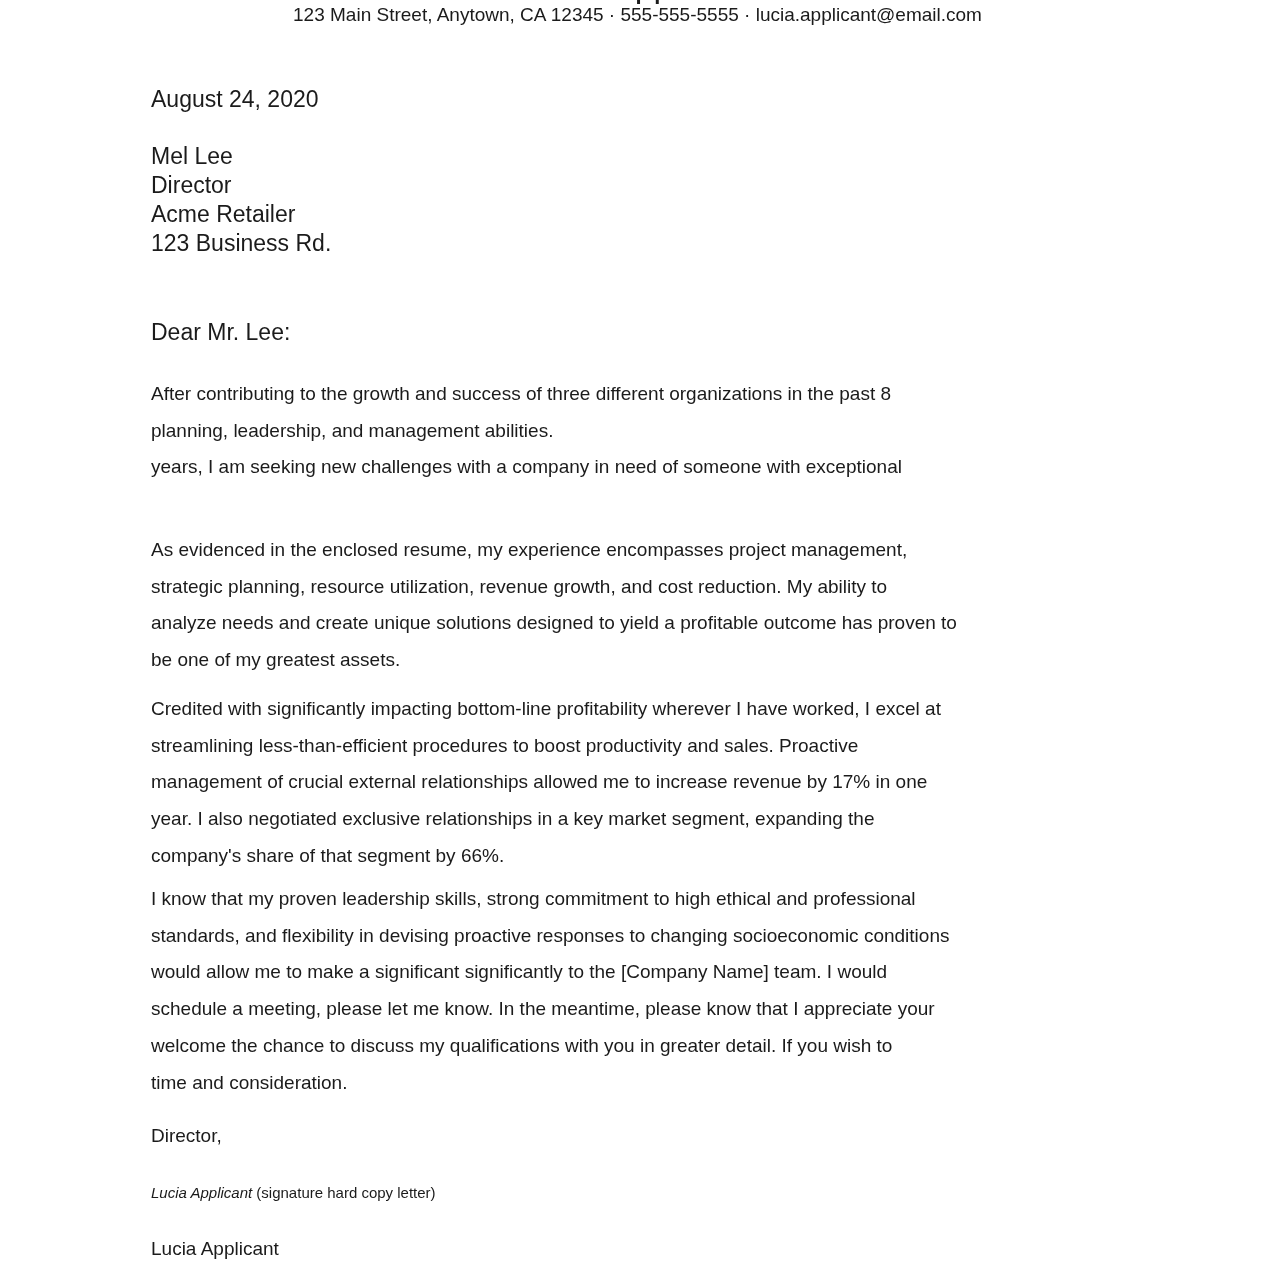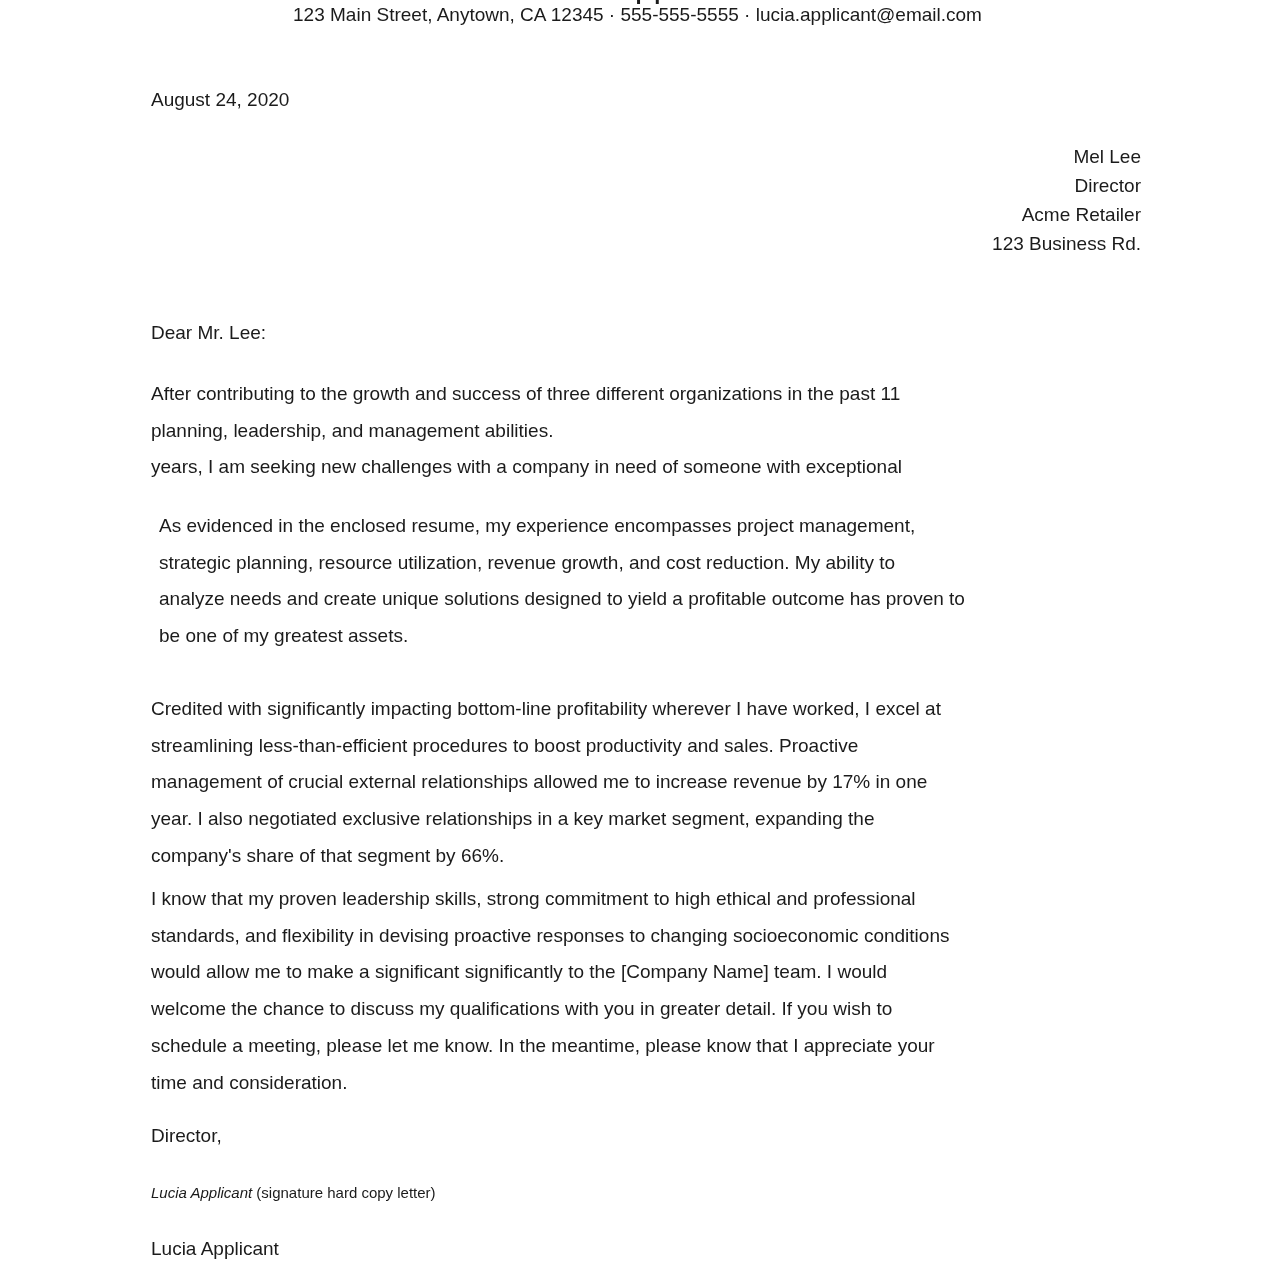--- a/index.html
+++ b/index.html
@@ -44,36 +44,36 @@
     font-size: 19px;
     line-height: 22px;
     white-space: nowrap;
   }
   .block {
     position: absolute;
     left: 151px;
     width: 990px;
   }
   .single {
-    font-size: 19px;
+    font-size: 23px;
     line-height: 29px;
   }
   .single .line,
   .para .line {
     white-space: nowrap;
   }
   .para {
     font-size: 19px;
     line-height: 36.7px;
   }
   .date      { top: 85px; }
-  .recipient { top: 142px; text-align: right; }
+  .recipient { top: 142px; }
   .salutation{ top: 318px; }
   .para-1    { top: 376px; }
-  .para-2    { top: 508px; margin-left: 8px; }
+  .para-2    { top: 532px; }
   .para-3    { top: 691px; }
   .para-4    { top: 881px; }
   .closing   { top: 1118px; font-size: 19px; line-height: 36.7px; }
   .signature { top: 1175px; font-size: 15px; line-height: 36.7px; white-space: nowrap; }
   .signature .sig-name { font-style: italic; }
   .typed-name{ top: 1231px; font-size: 19px; line-height: 36.7px; white-space: nowrap; }
 </style>
 </head>
 <body>
 
@@ -94,21 +94,21 @@
     <div class="line">Director</div>
     <div class="line">Acme Retailer</div>
     <div class="line">123 Business Rd.</div>
   </div>
 
   <div class="block single salutation">
     <div class="line">Dear Mr. Lee:</div>
   </div>
 
   <div class="block para para-1">
-    <div class="line">After contributing to the growth and success of three different organizations in the past 11</div>
+    <div class="line">After contributing to the growth and success of three different organizations in the past 8</div>
     <div class="line">planning, leadership, and management abilities.</div>
     <div class="line">years, I am seeking new challenges with a company in need of someone with exceptional</div>
   </div>
 
   <div class="block para para-2">
     <div class="line">As evidenced in the enclosed resume, my experience encompasses project management,</div>
     <div class="line">strategic planning, resource utilization, revenue growth, and cost reduction. My ability to</div>
     <div class="line">analyze needs and create unique solutions designed to yield a profitable outcome has proven to</div>
     <div class="line">be one of my greatest assets.</div>
   </div>
@@ -118,22 +118,22 @@
     <div class="line">streamlining less-than-efficient procedures to boost productivity and sales. Proactive</div>
     <div class="line">management of crucial external relationships allowed me to increase revenue by 17% in one</div>
     <div class="line">year. I also negotiated exclusive relationships in a key market segment, expanding the</div>
     <div class="line">company's share of that segment by 66%.</div>
   </div>
 
   <div class="block para para-4">
     <div class="line">I know that my proven leadership skills, strong commitment to high ethical and professional</div>
     <div class="line">standards, and flexibility in devising proactive responses to changing socioeconomic conditions</div>
     <div class="line">would allow me to make a significant significantly to the [Company Name] team. I would</div>
+    <div class="line">schedule a meeting, please let me know. In the meantime, please know that I appreciate your</div>
     <div class="line">welcome the chance to discuss my qualifications with you in greater detail. If you wish to</div>
-    <div class="line">schedule a meeting, please let me know. In the meantime, please know that I appreciate your</div>
     <div class="line">time and consideration.</div>
   </div>
 
   <div class="block closing">
     <span>Director,</span>
   </div>
 
   <div class="block signature">
     <span class="sig-name">Lucia Applicant</span><span> (signature hard copy letter)</span>
   </div>

